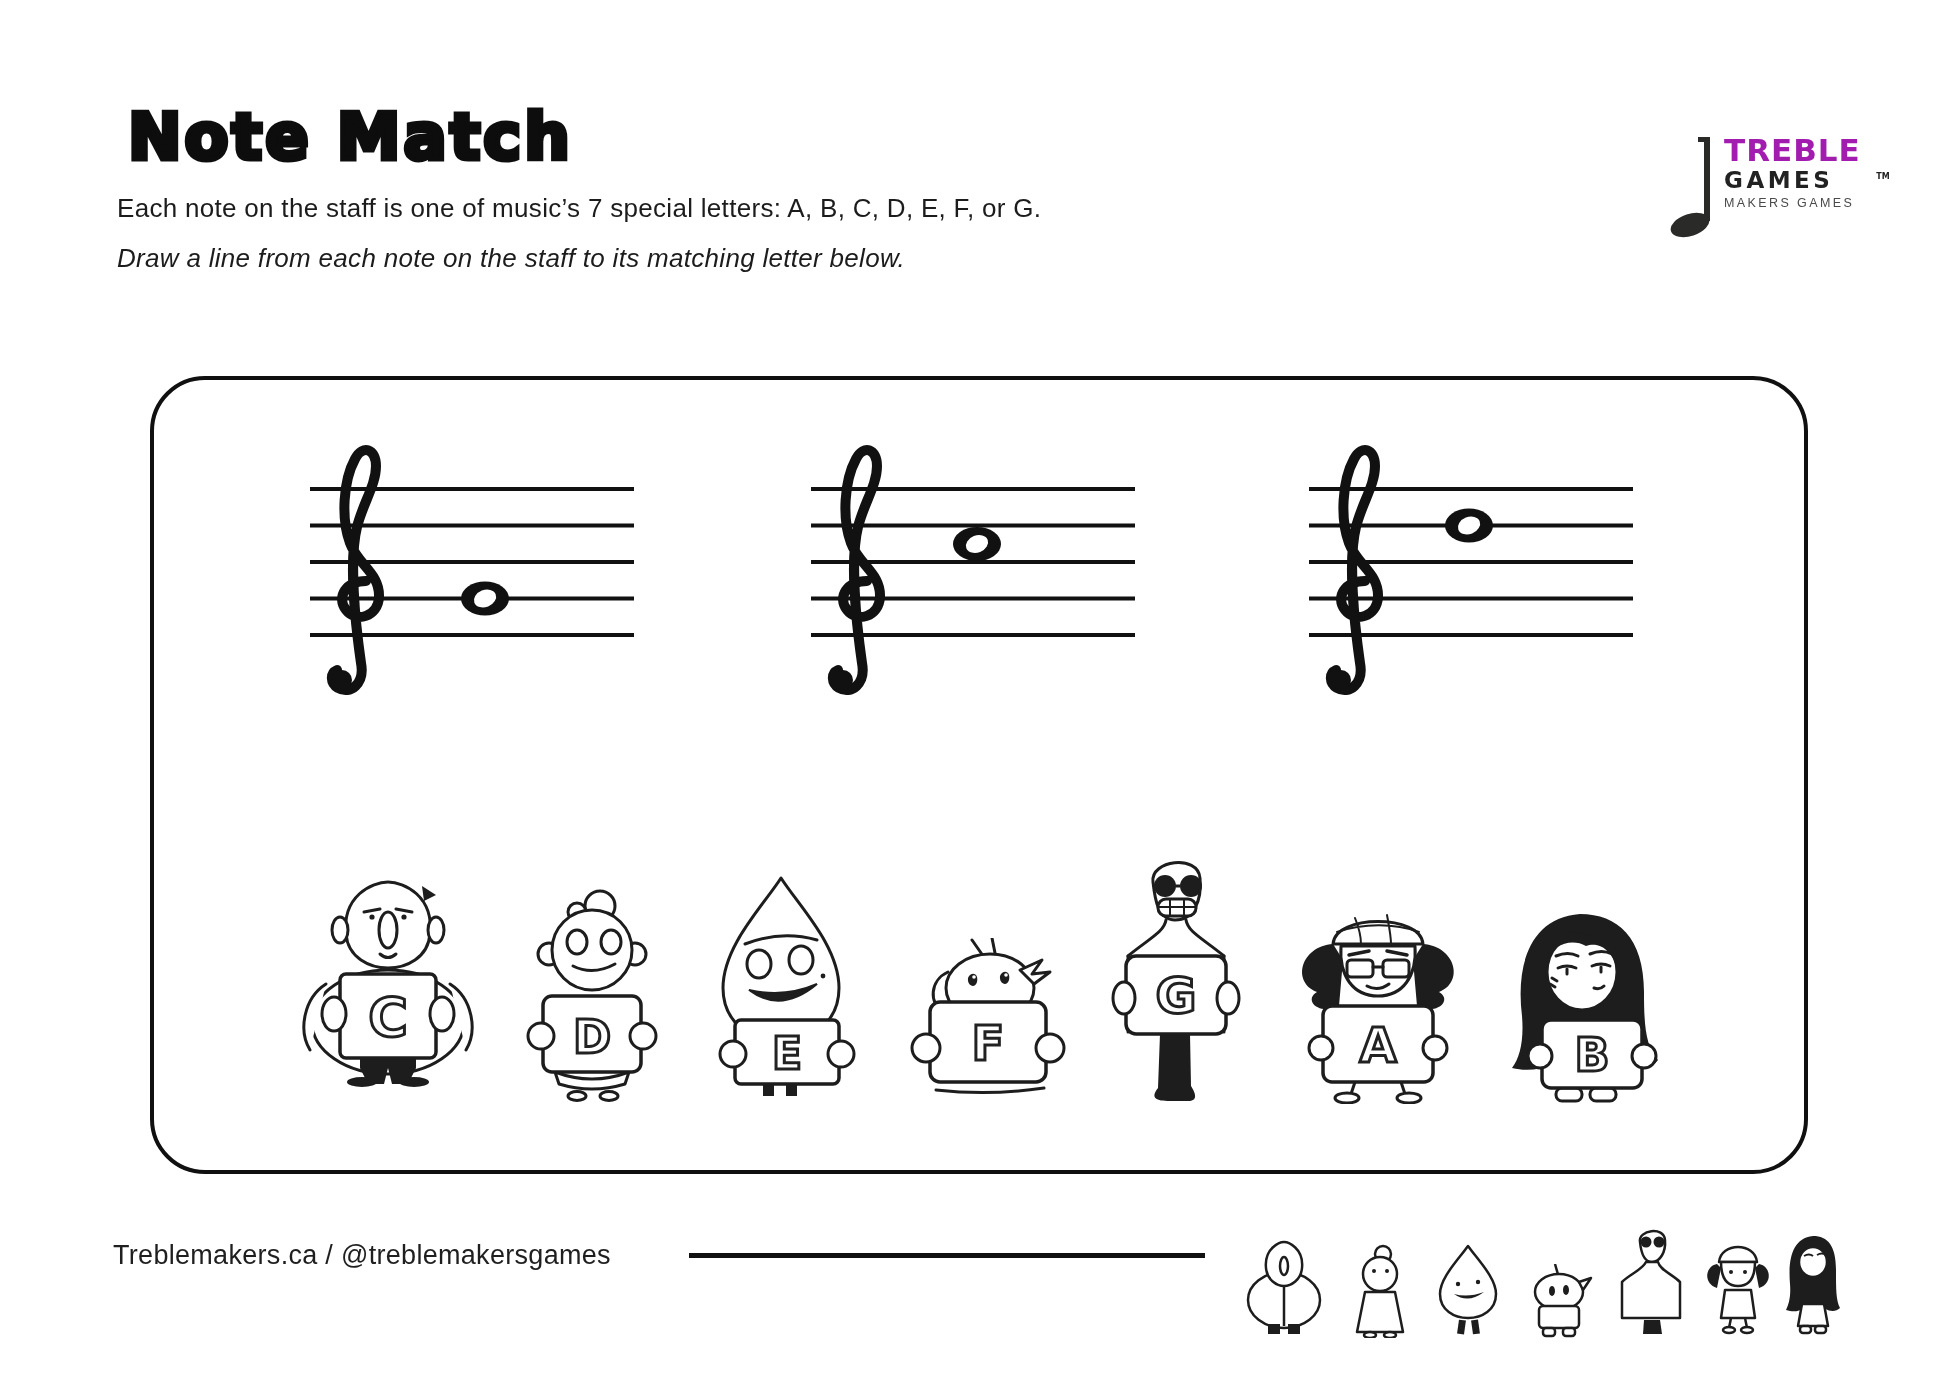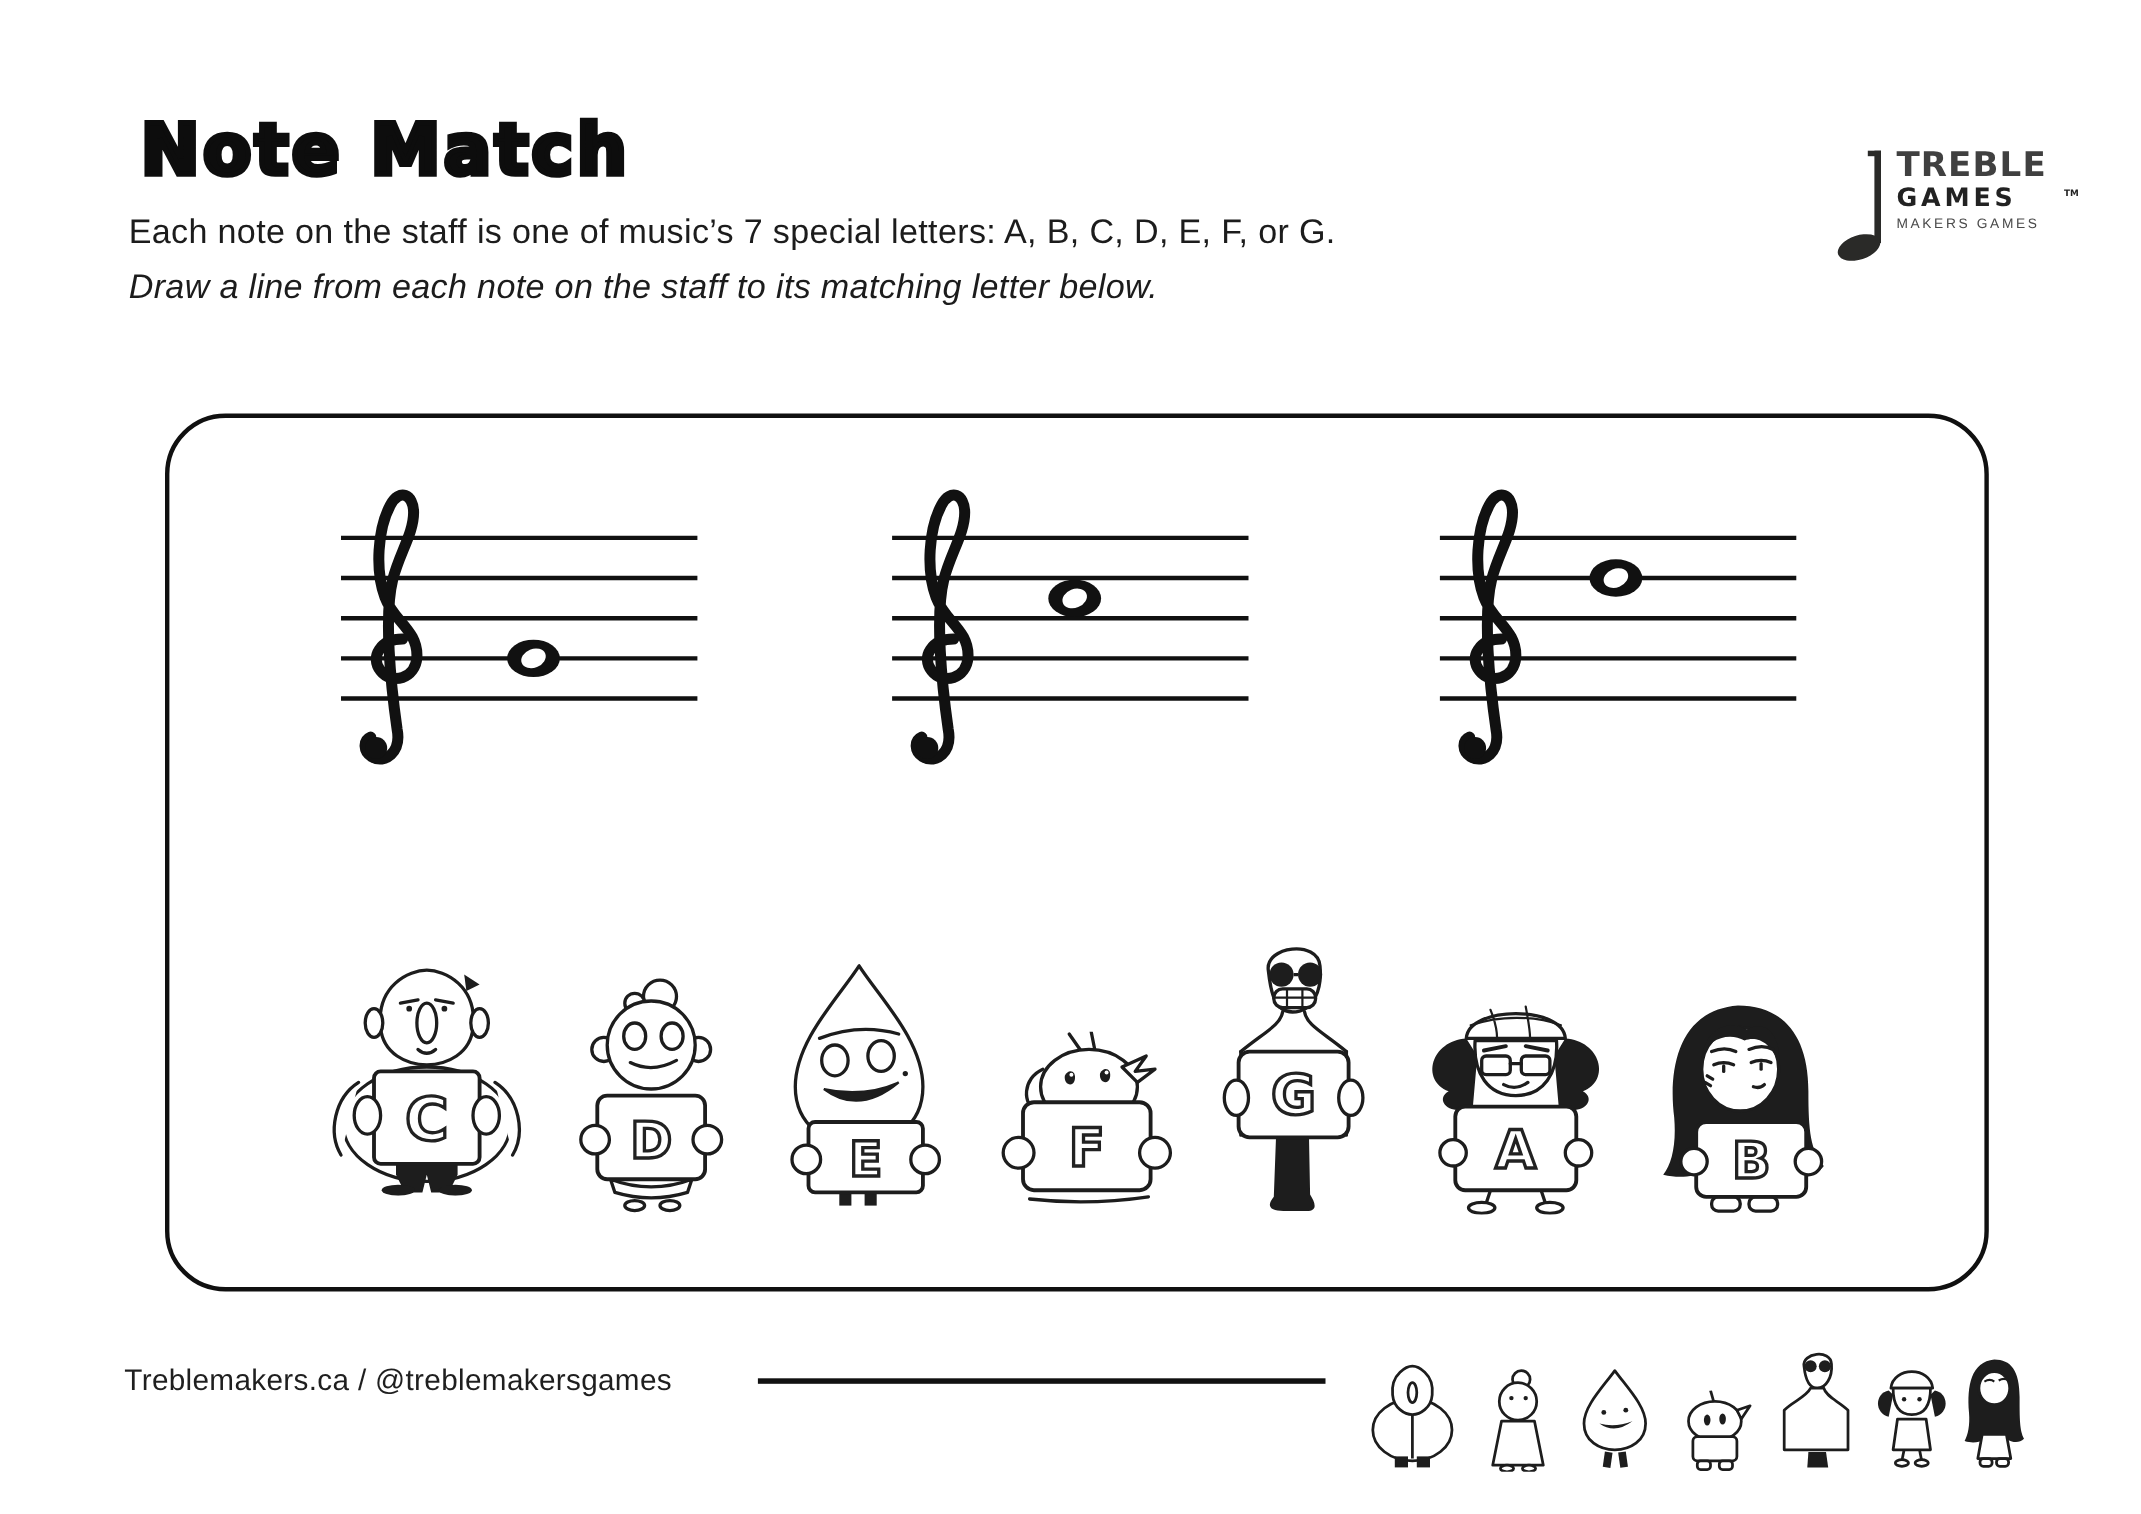--- a/index.html
+++ b/index.html
@@ -9,27 +9,27 @@
   }
   .abs{position:absolute;}
   
   #title{
     left:128px;top:100px;
     font-family:"DejaVu Sans",sans-serif;
     font-size:64px;font-weight:bold;color:#0d0d0d;
     -webkit-text-stroke:5px #0d0d0d;letter-spacing:3px;
   }
   
-  .instr{left:117px;font-size:31px;color:#1c1c1c;letter-spacing:0.3px;}
+  .instr{left:117px;font-size:26px;color:#1c1c1c;letter-spacing:0.3px;}
   #instr1{top:193px;}
   #instr2{top:243px;font-style:italic;}
   
   #logo{left:1668px;top:135px;display:flex;align-items:flex-start;}
   #logo .txt{margin-left:8px;line-height:1;}
-  #logo .treble{font-family:"DejaVu Sans",sans-serif;font-weight:bold;font-size:31px;letter-spacing:1px;color:#404040;}
+  #logo .treble{font-family:"DejaVu Sans",sans-serif;font-weight:bold;font-size:31px;letter-spacing:1px;color:#a21caf;}
   #logo .makers{font-family:"DejaVu Sans",sans-serif;font-weight:bold;font-size:23px;letter-spacing:3.5px;color:#222;margin-top:3px;}
   #logo .makers sup{font-size:8px;letter-spacing:0;margin-left:43px;}
   #logo .tagline{font-size:12.5px;letter-spacing:2.4px;color:#4a4a4a;margin-top:5px;}
   
   #sheetbox{
     left:150px;top:376px;width:1650px;height:790px;
     border:4px solid #101010;border-radius:55px;background:#fff;
   }
   
   #footer-text{left:113px;top:1240px;font-size:27px;color:#1f1f1f;letter-spacing:0.3px;}

